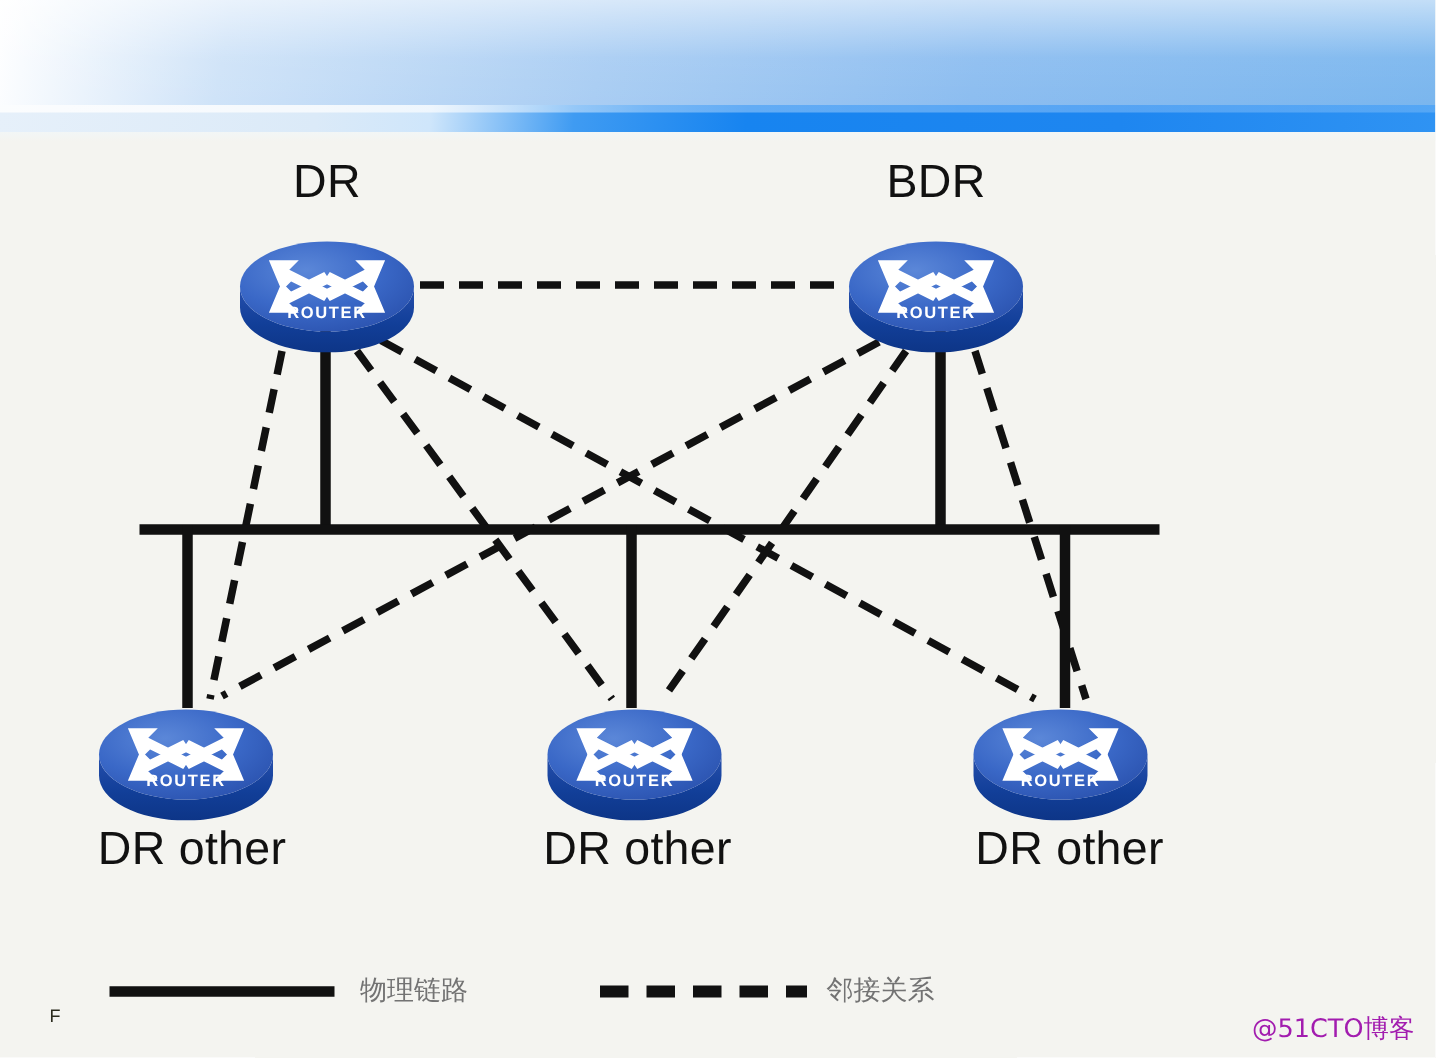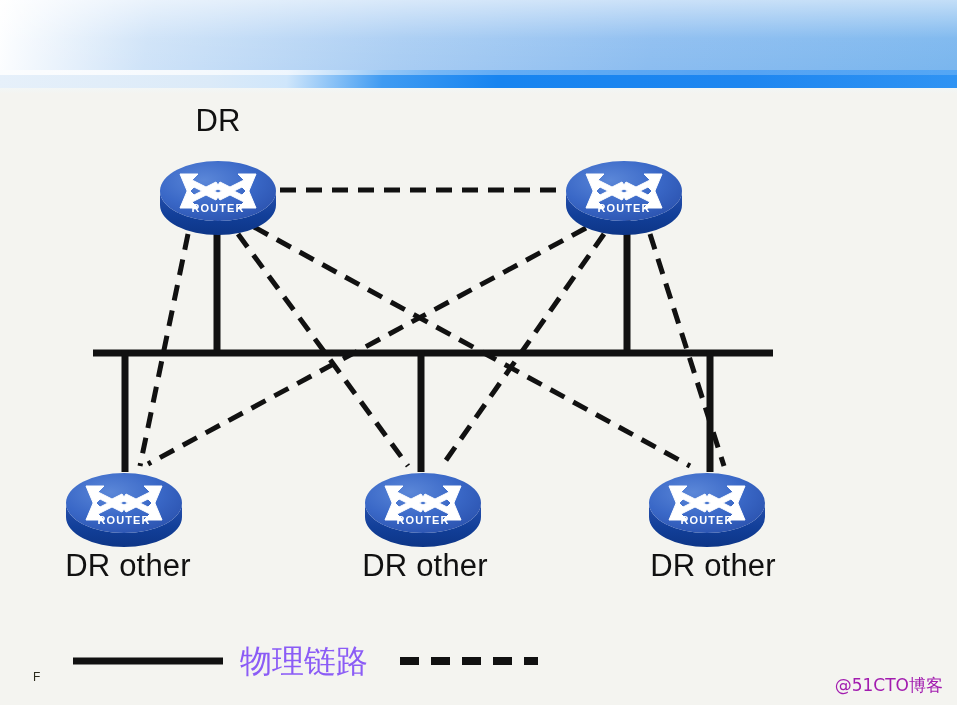--- a/index.html
+++ b/index.html
@@ -82,23 +82,23 @@
     color: #111111;
     font-family: "Liberation Sans", sans-serif;
     font-size: 31px;
     line-height: 34px;
     white-space: nowrap;
     text-align: center;
     letter-spacing: 0.2px;
   }
   .legend-text {
     position: absolute;
-    color: #8b5cf6;
+    color: #737373;
     font-family: "DejaVu Sans", "Liberation Sans", sans-serif;
-    font-size: 32px;
+    font-size: 18px;
     line-height: 30px;
     white-space: nowrap;
   }
   .watermark {
     position: absolute;
     right: 14px;
     bottom: 8px;
     color: #a21caf;
     font-family: "DejaVu Sans", "Liberation Sans", sans-serif;
     font-size: 17px;
@@ -201,25 +201,27 @@
         <use href="#routerSym" x="647" y="367" width="120" height="86"></use>
       </g>
 
       <g stroke="#111111" fill="none">
         <line x1="73" y1="567" x2="223" y2="567" stroke-width="7"></line>
         <line x1="400" y1="567" x2="538" y2="567" stroke-width="8" stroke-dasharray="19 12"></line>
       </g>
     </svg>
 
     <div class="node-label" style="left:0; top:10px; width:436px;">DR</div>
+    <div class="node-label" style="left:406px; top:10px; width:436px;">BDR</div>
 
     <div class="node-label" style="left:0; top:455px; width:256px;">DR other</div>
     <div class="node-label" style="left:297px; top:455px; width:256px;">DR other</div>
     <div class="node-label" style="left:585px; top:455px; width:256px;">DR other</div>
 
     <div class="legend-text" style="left:240px; top:552px;">物理链路</div>
+    <div class="legend-text" style="left:551px; top:552px;">邻接关系</div>
 
   </div>
 
   <div class="watermark">@51CTO博客</div>
   <div class="corner-mark">F</div>
 
 </div>
 
 </body></html>

